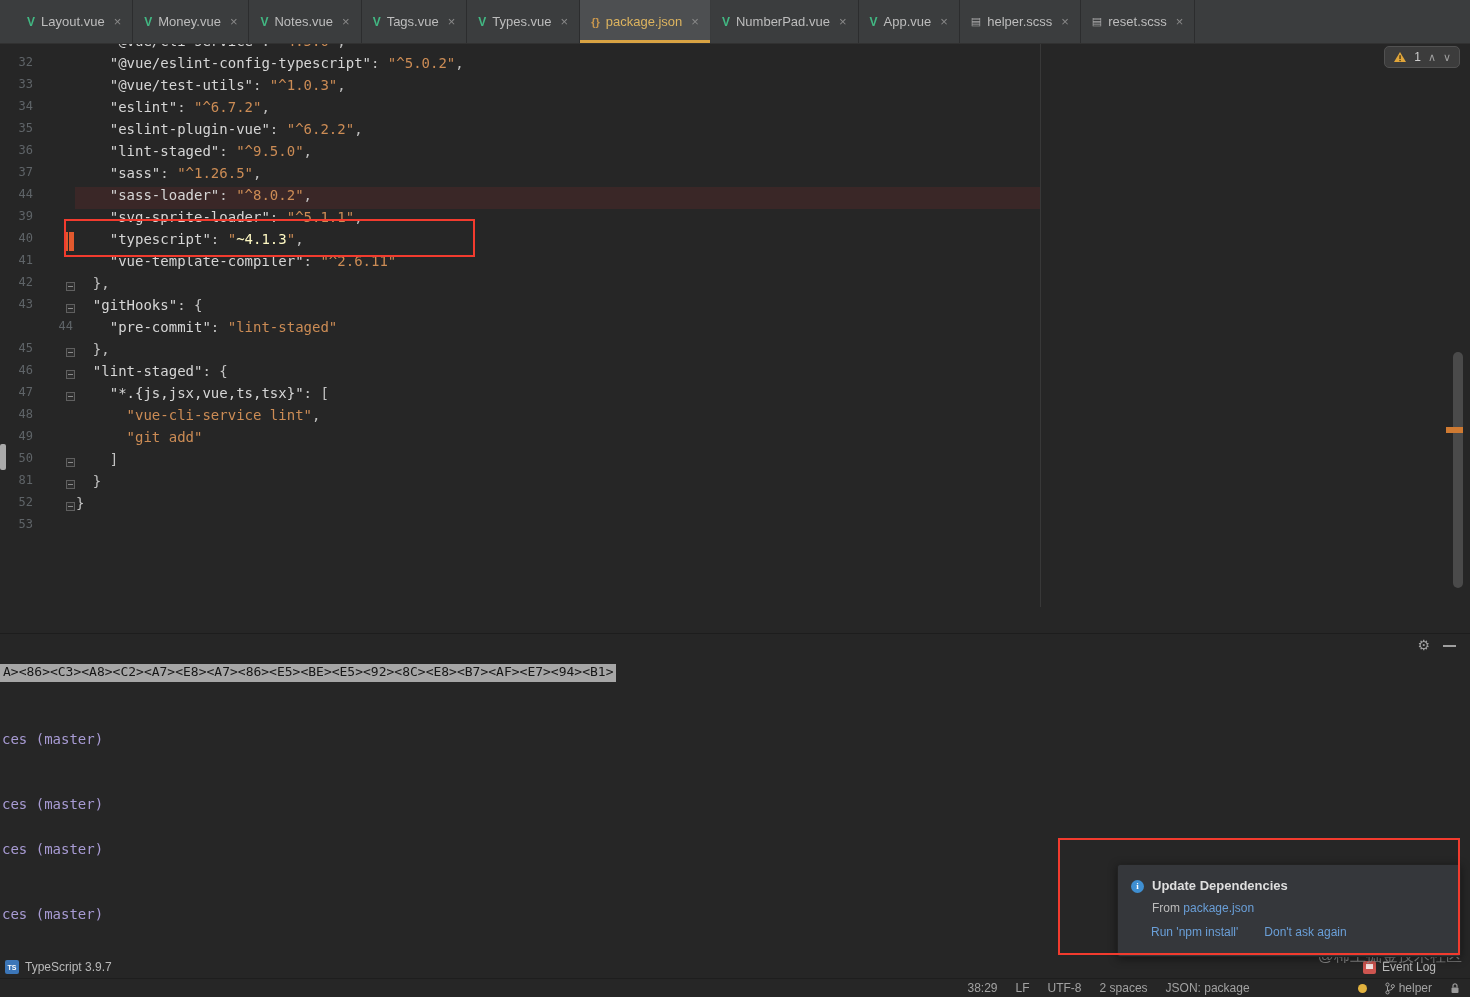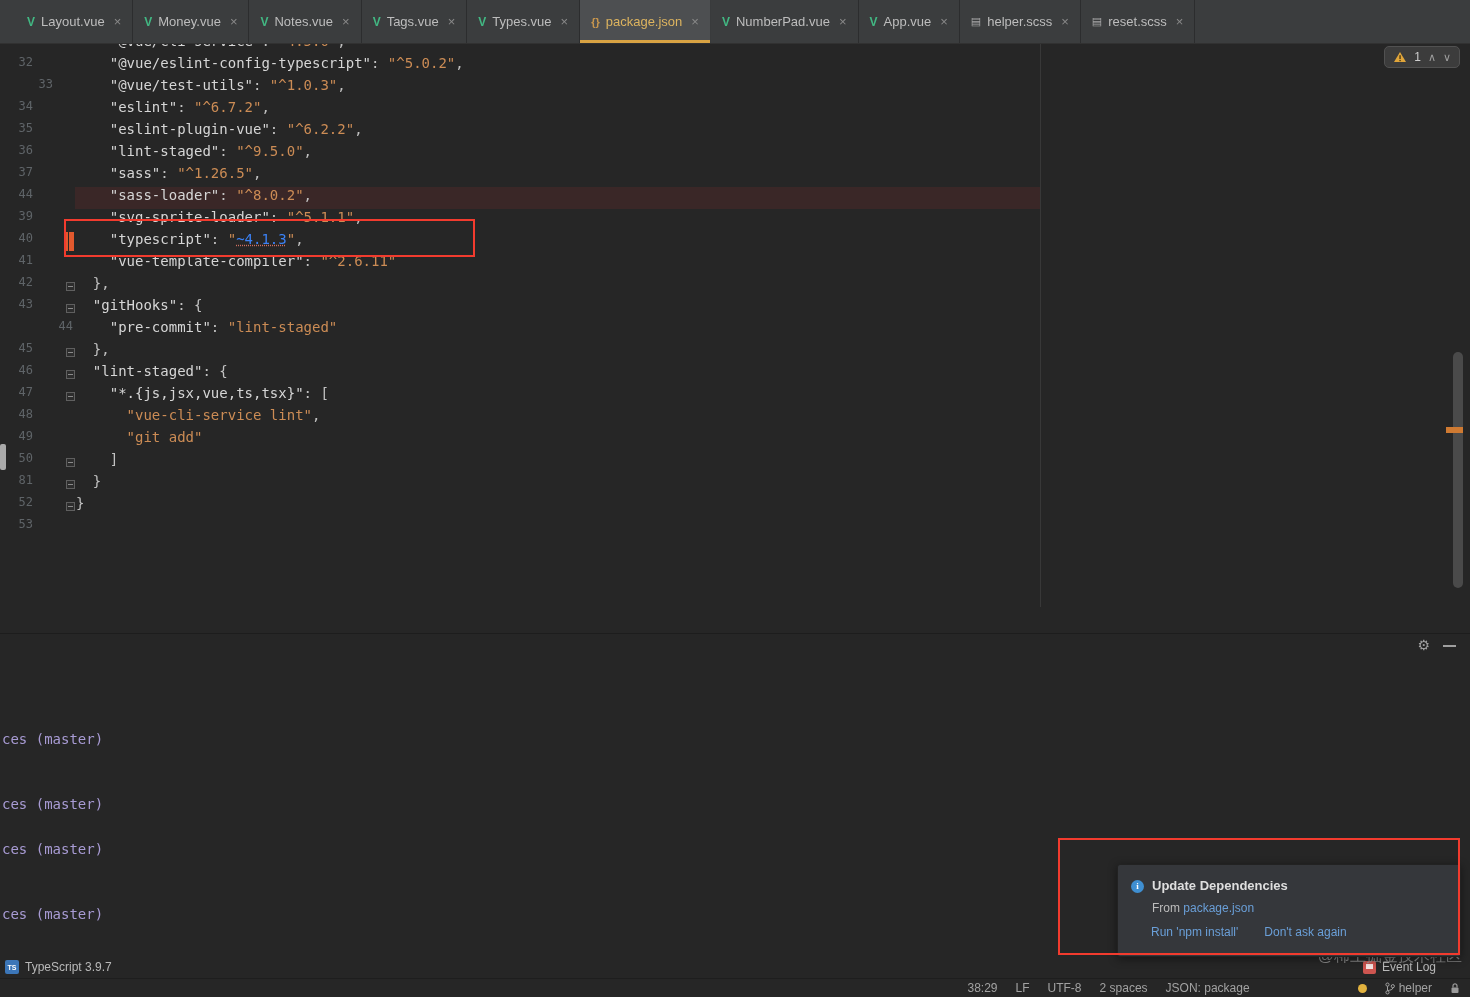--- a/index.html
+++ b/index.html
@@ -18,21 +18,21 @@
   .tab-close{color:#8a8a8a;font-size:13px;margin-left:3px;}
 
   
   .editor{position:absolute;left:0;top:0;width:1470px;height:607px;background:#262626;z-index:1;}
   .ln-num{position:absolute;left:0;width:33px;height:22px;line-height:22px;text-align:right;color:#5f6468;font:12px "DejaVu Sans Mono",monospace;}
   .code-row{position:absolute;left:76px;height:22px;line-height:22px;font:14px "DejaVu Sans Mono",monospace;white-space:pre;}
   .line-highlight{position:absolute;left:75px;width:965px;height:22px;background:#3a2727;}
   .tok-k{color:#d6d6d6;}
   .tok-p{color:#c2c2c2;}
   .tok-v{color:#cc8c55;}
-  .tok-vu{color:#3b82f6;text-decoration:underline;text-decoration-style:dotted;text-decoration-color:#cf6f5f;}
+  .tok-vu{color:#fef9c3;text-decoration-style:dotted;text-decoration-color:#cf6f5f;}
   .margin-guide{position:absolute;left:1040px;top:44px;width:1px;height:563px;background:#383838;}
   .fold-marker{position:absolute;left:66px;width:9px;height:9px;border:1px solid #5f5f5f;background:#2d2d2d;box-sizing:border-box;}
   .fold-marker::after{content:'';position:absolute;left:1px;top:3px;width:5px;height:1px;background:#8a8a8a;}
   .bulb{position:absolute;left:86px;top:189px;width:11px;height:11px;background:#f2c14b;border-radius:50%;}
   .bulb::after{content:'';position:absolute;left:3px;top:10px;width:5px;height:3px;background:#b5913a;}
   .change-bar{position:absolute;background:#e2592e;}
   .cb1{left:65px;top:232px;width:3px;height:19px;}
   .cb2{left:69px;top:232px;width:5px;height:19px;}
   .left-stripe-mark{position:absolute;left:0;top:444px;width:6px;height:26px;background:#cccccc;opacity:.8;border-radius:2px;}
   .warn-chip{position:absolute;right:10px;top:46px;height:20px;display:flex;align-items:center;gap:7px;background:#3c3c3c;border:1px solid #515151;border-radius:5px;padding:0 8px;z-index:6;}
@@ -100,21 +100,21 @@
       <span class="warn-count">1</span>
       <span class="chev">∧</span>
       <span class="chev">∨</span>
     </div>
     <div class="scroll-thumb"></div>
     <div class="scroll-mark"></div>
   <div class="ln-num" style="top: 33px;">31</div>
       <div class="code-row" style="top: 33px; padding-left: 4ch;"><span class="tok-k">"@vue/cli-service"</span><span class="tok-p">: </span><span class="tok-v">"4.5.0"</span><span class="tok-p">,</span></div>
       <div class="ln-num" style="top: 55px;">32</div>
       <div class="code-row" style="top: 55px; padding-left: 4ch;"><span class="tok-k">"@vue/eslint-config-typescript"</span><span class="tok-p">: </span><span class="tok-v">"^5.0.2"</span><span class="tok-p">,</span></div>
-      <div class="ln-num" style="top: 77px; margin-left: 20px;">33</div>
+      <div class="ln-num" style="top: 77px;">33</div>
       <div class="code-row" style="top: 77px; padding-left: 4ch;"><span class="tok-k">"@vue/test-utils"</span><span class="tok-p">: </span><span class="tok-v">"^1.0.3"</span><span class="tok-p">,</span></div>
       <div class="ln-num" style="top: 99px;">34</div>
       <div class="code-row" style="top: 99px; padding-left: 4ch;"><span class="tok-k">"eslint"</span><span class="tok-p">: </span><span class="tok-v">"^6.7.2"</span><span class="tok-p">,</span></div>
       <div class="ln-num" style="top: 121px;">35</div>
       <div class="code-row" style="top: 121px; padding-left: 4ch;"><span class="tok-k">"eslint-plugin-vue"</span><span class="tok-p">: </span><span class="tok-v">"^6.2.2"</span><span class="tok-p">,</span></div>
       <div class="ln-num" style="top: 143px;">36</div>
       <div class="code-row" style="top: 143px; padding-left: 4ch;"><span class="tok-k">"lint-staged"</span><span class="tok-p">: </span><span class="tok-v">"^9.5.0"</span><span class="tok-p">,</span></div>
       <div class="ln-num" style="top: 165px;">37</div>
       <div class="code-row" style="top: 165px; padding-left: 4ch;"><span class="tok-k">"sass"</span><span class="tok-p">: </span><span class="tok-v">"^1.26.5"</span><span class="tok-p">,</span></div>
       <div class="line-highlight" style="top: 187px;"></div>
@@ -210,20 +210,21 @@
         <span class="tab-icon scss">▤</span>
         <span class="tab-label">reset.scss</span>
         <span class="tab-close">×</span>
       </div>
     </div>
 
 
   <div class="console">
     <span class="console-gear">⚙</span>
     <div class="console-min"></div>
+    <div class="sel-line">A&gt;&lt;86&gt;&lt;C3&gt;&lt;A8&gt;&lt;C2&gt;&lt;A7&gt;&lt;E8&gt;&lt;A7&gt;&lt;86&gt;&lt;E5&gt;&lt;BE&gt;&lt;E5&gt;&lt;92&gt;&lt;8C&gt;&lt;E8&gt;&lt;B7&gt;&lt;AF&gt;&lt;E7&gt;&lt;94&gt;&lt;B1&gt;</div>
   <div class="prompt-line" style="top: 97px;">ces (master)</div>
       <div class="prompt-line" style="top: 162px;">ces (master)</div>
       <div class="prompt-line" style="top: 207px;">ces (master)</div>
       <div class="prompt-line" style="top: 272px;">ces (master)</div>
     </div>
 
   <div class="notif">
     <div class="notif-icon">i</div>
     <div class="notif-title">Update Dependencies</div>
     <div class="notif-from"><span>From </span><span class="link">package.json</span></div>

